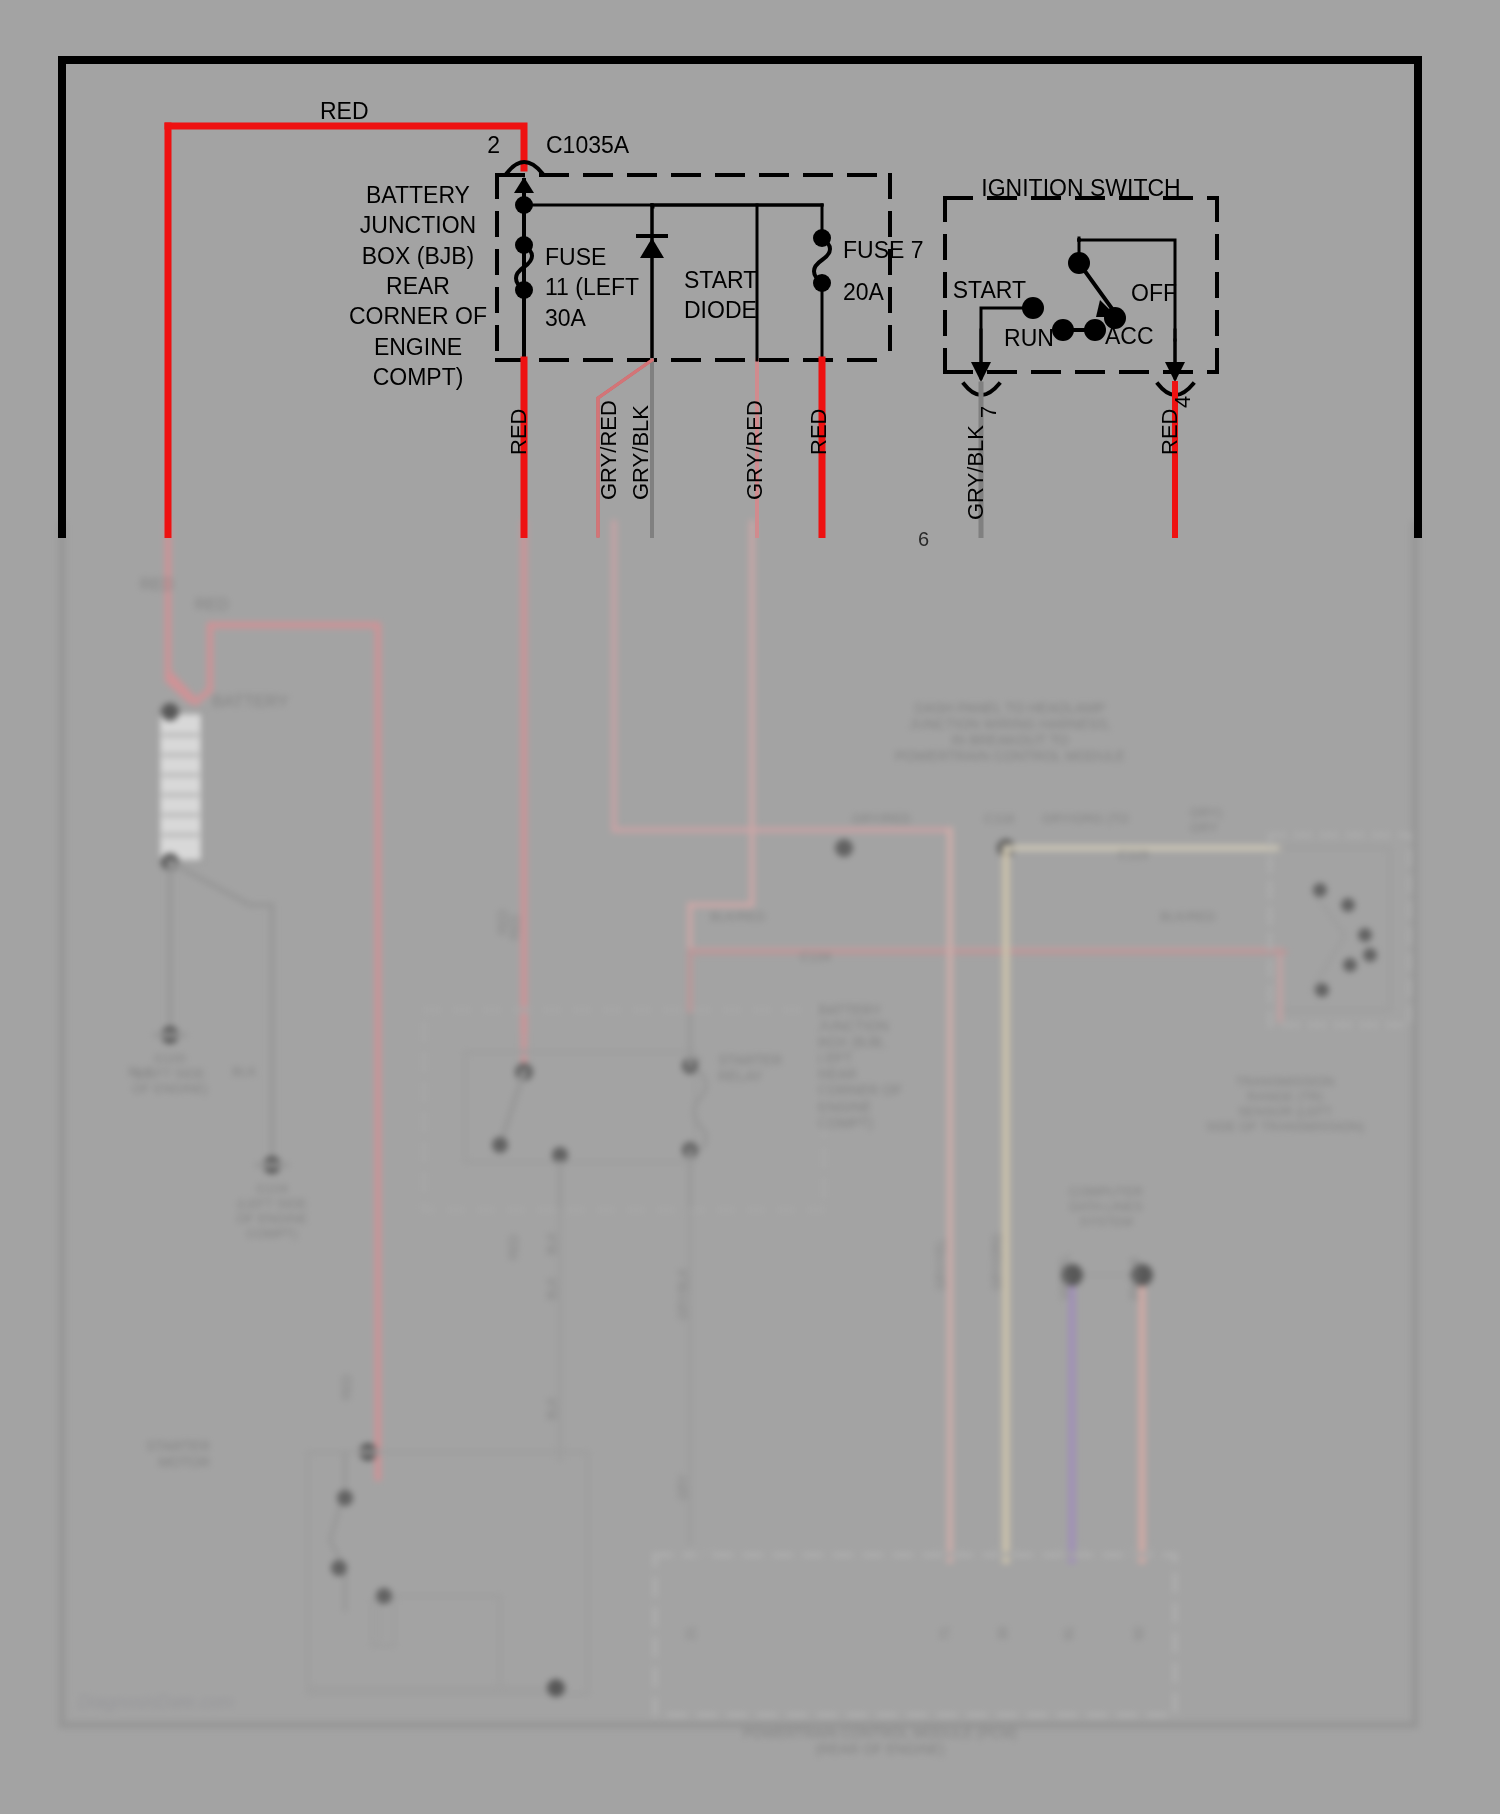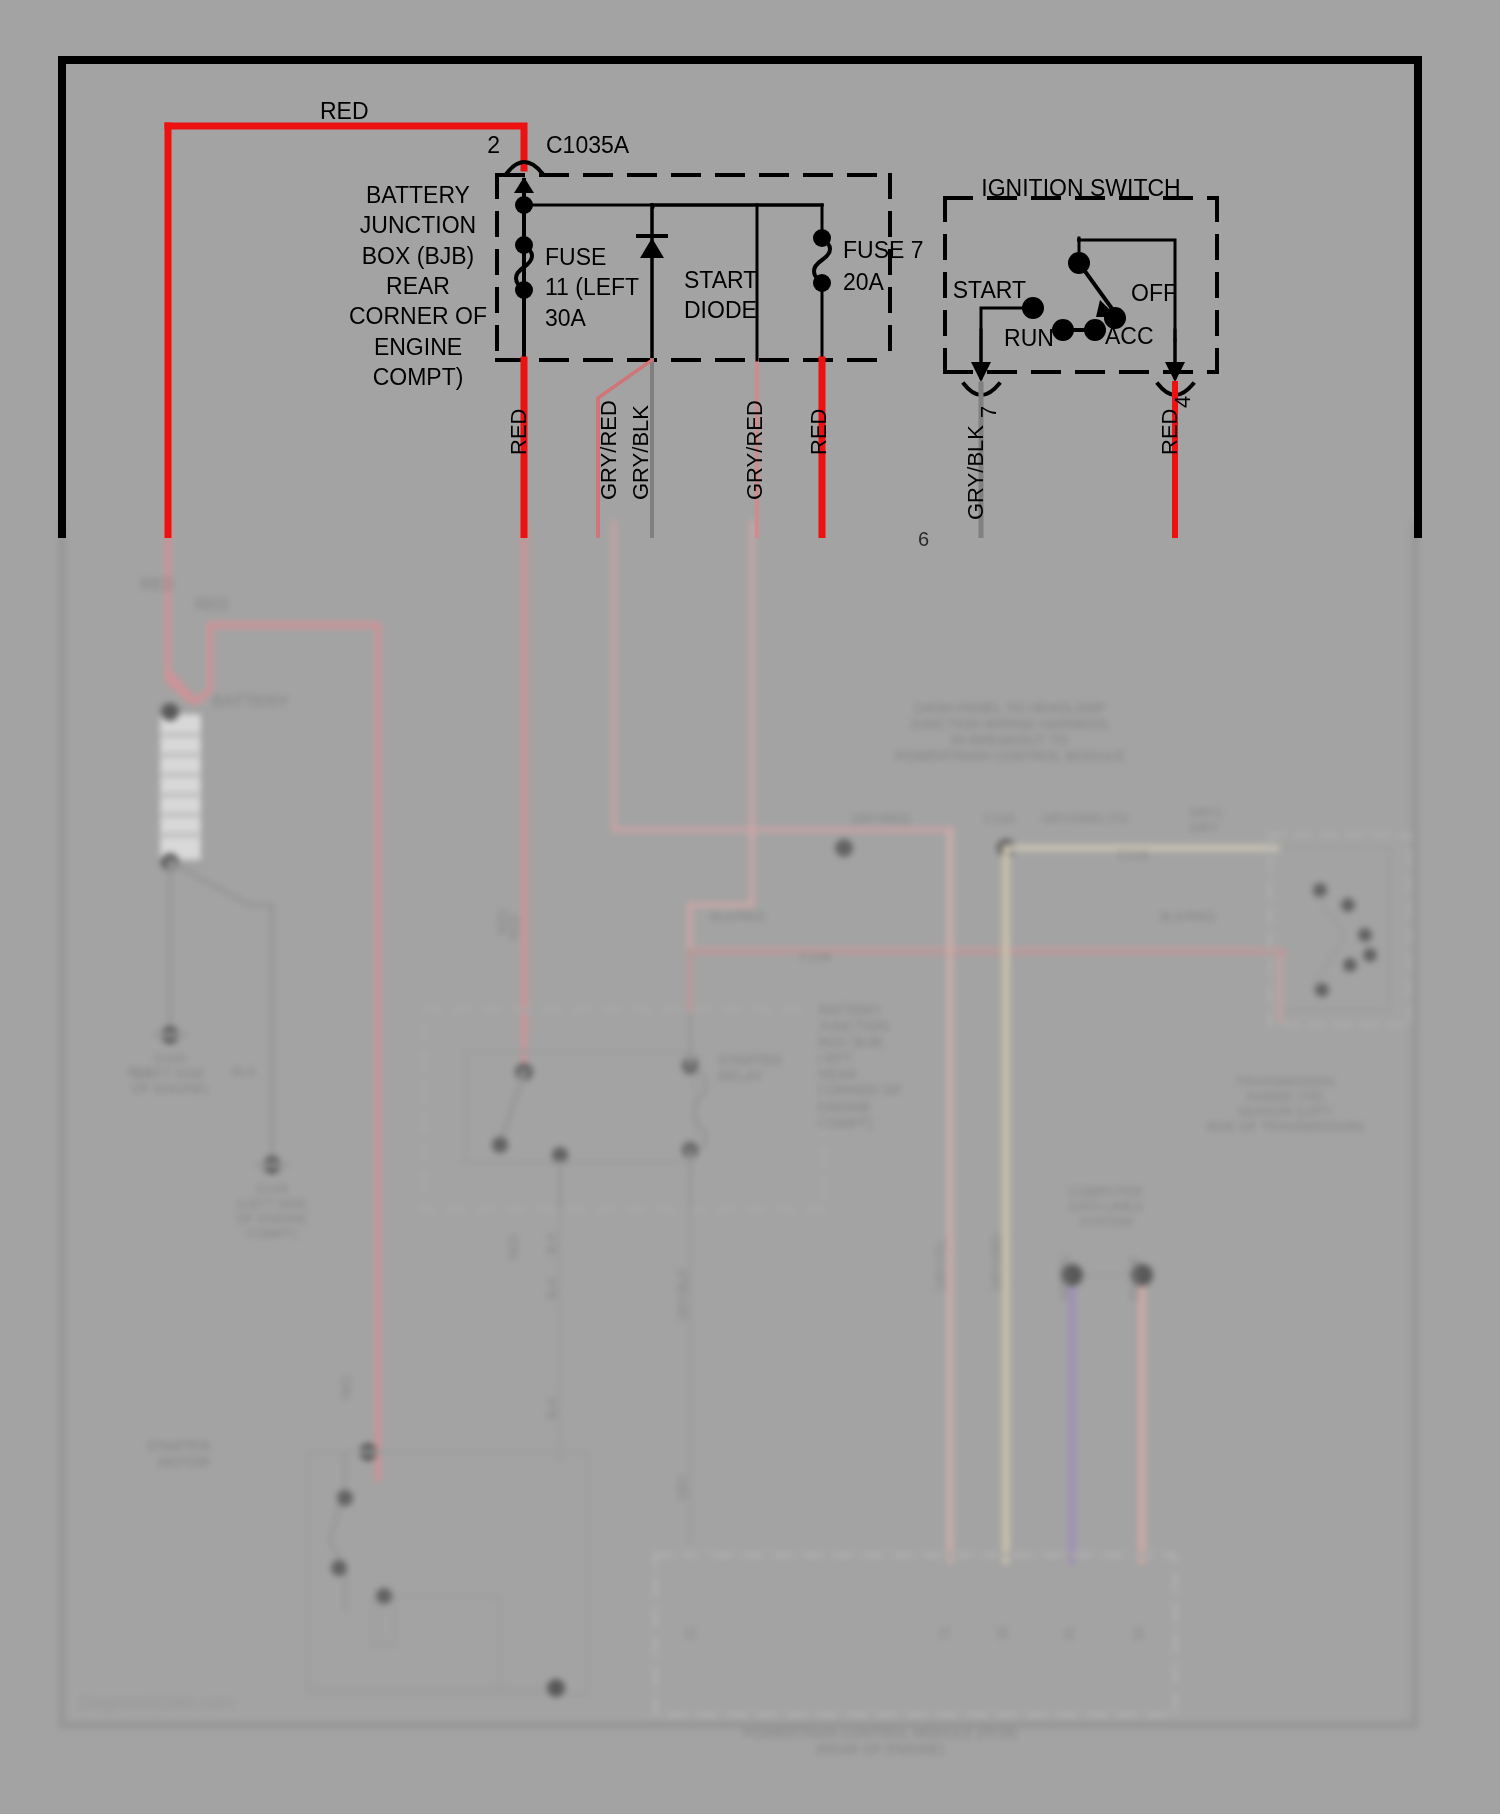--- a/index.html
+++ b/index.html
@@ -375,21 +375,21 @@
     <div class="lbl f23" style="left:320px; top:98px;">RED</div>
     <div class="lbl f23" style="left:500px; top:132px; transform:translateX(-100%);">2</div>
     <div class="lbl f23" style="left:546px; top:132px;">C1035A</div>
 
     <div class="lbl f23" style="left:487px; top:180px; text-align:center; transform:translateX(-100%); line-height:1.32;">BATTERY<br>JUNCTION<br>BOX (BJB)<br>REAR<br>CORNER OF<br>ENGINE<br>COMPT)</div>
 
     <div class="lbl f23" style="left:545px; top:242px; line-height:1.32;">FUSE<br>11 (LEFT<br>30A</div>
 
     <div class="lbl f23" style="left:684px; top:265px; line-height:1.32;">START<br>DIODE</div>
 
-    <div class="lbl f23" style="left:843px; top:235px; line-height:1.32;">FUSE 7<br><span style="display:inline-block;margin-top:2px;">20A</span></div>
+    <div class="lbl f23" style="left:843px; top:235px; line-height:1.32;">FUSE 7<br><span style="display:inline-block;margin-top:12px;">20A</span></div>
 
     <div class="lbl f23 c" style="left:1081px; top:175px;">IGNITION SWITCH</div>
 
     <div class="lbl f23 r" style="left:1026px; top:277px;">START</div>
     <div class="lbl f23 c" style="left:1029px; top:325px;">RUN</div>
     <div class="lbl f23" style="left:1131px; top:280px;">OFF</div>
     <div class="lbl f23" style="left:1105px; top:323px;">ACC</div>
 
     <div class="vlbl f22" style="left:506px; top:455px;">RED</div>
     <div class="vlbl f22" style="left:596px; top:500px;">GRY/RED</div>

